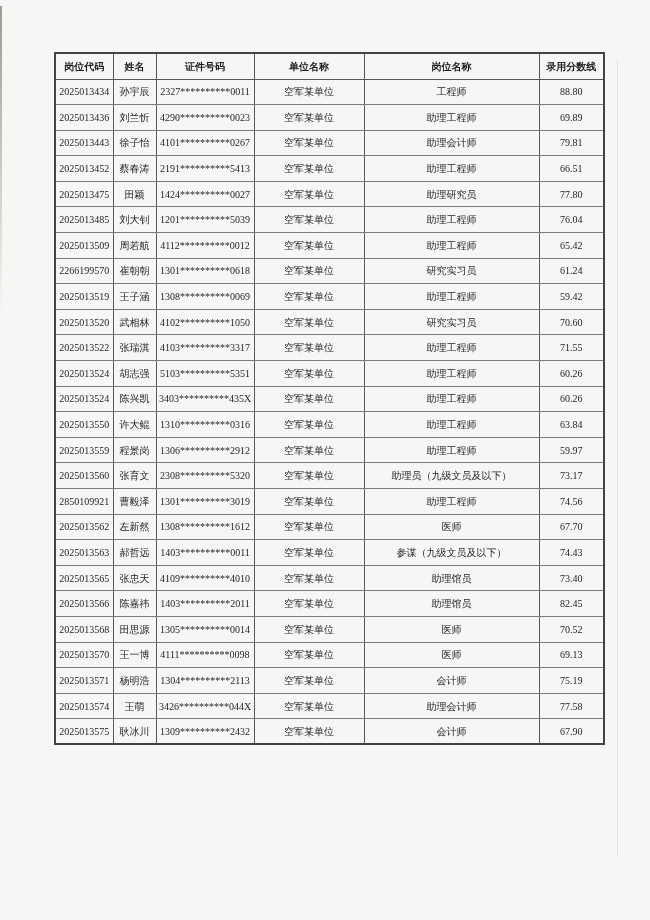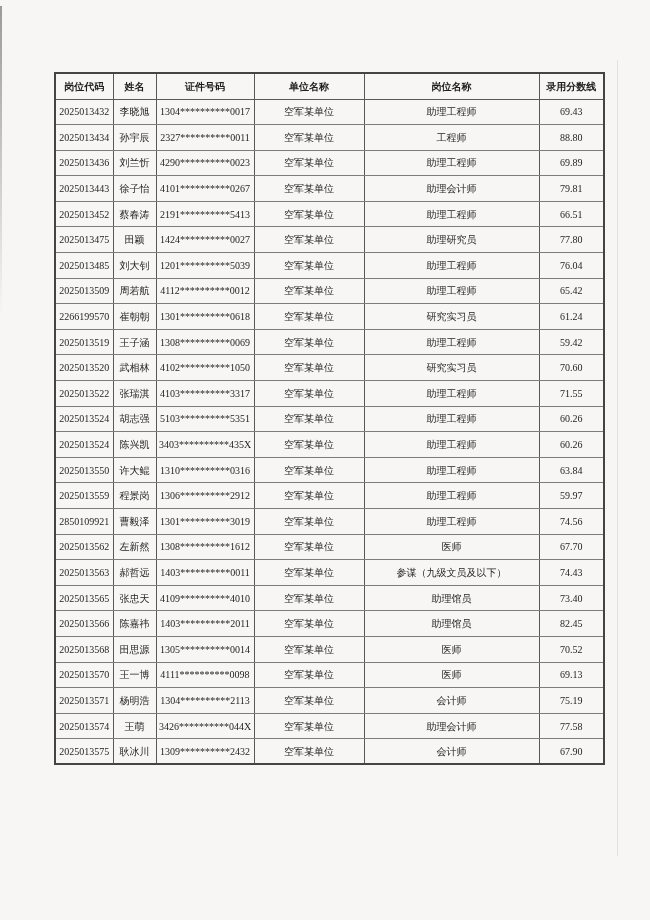--- a/index.html
+++ b/index.html
@@ -30,21 +30,21 @@
     pointer-events: none;
   }
   .scan-line-right {
     position: absolute; left: 617px; top: 60px;
     width: 1px; height: 796px;
     background: rgba(190,187,182,0.35);
     pointer-events: none;
   }
   table.score-table {
     position: absolute;
-    left: 54px; top: 72px;
+    left: 54px; top: 52px;
     width: 549px;
     border-collapse: collapse;
     table-layout: fixed;
     border: 2px solid var(--border-outer);
     padding-left: 16px;
   }
   .score-table th, .score-table td {
     border-left: 1px solid var(--border-inner);
     border-right: 1px solid var(--border-inner);
     border-top: 1px solid var(--border-row);
@@ -91,28 +91,20 @@
         <th>岗位代码</th>
         <th>姓名</th>
         <th>证件号码</th>
         <th>单位名称</th>
         <th>岗位名称</th>
         <th>录用分数线</th>
       </tr>
     </thead>
     <tbody>
         <tr>
-          <td>2025013432</td>
-          <td>李晓旭</td>
-          <td>1304**********0017</td>
-          <td>空军某单位</td>
-          <td>助理工程师</td>
-          <td>69.43</td>
-        </tr>
-        <tr>
           <td>2025013434</td>
           <td>孙宇辰</td>
           <td>2327**********0011</td>
           <td>空军某单位</td>
           <td>工程师</td>
           <td>88.80</td>
         </tr>
         <tr>
           <td>2025013436</td>
           <td>刘兰忻</td>
@@ -217,20 +209,28 @@
           <td>助理工程师</td>
           <td>63.84</td>
         </tr>
         <tr>
           <td>2025013559</td>
           <td>程景岗</td>
           <td>1306**********2912</td>
           <td>空军某单位</td>
           <td>助理工程师</td>
           <td>59.97</td>
+        </tr>
+        <tr>
+          <td>2025013560</td>
+          <td>张育文</td>
+          <td>2308**********5320</td>
+          <td>空军某单位</td>
+          <td>助理员（九级文员及以下）</td>
+          <td>73.17</td>
         </tr>
         <tr>
           <td>2850109921</td>
           <td>曹毅泽</td>
           <td>1301**********3019</td>
           <td>空军某单位</td>
           <td>助理工程师</td>
           <td>74.56</td>
         </tr>
         <tr>

